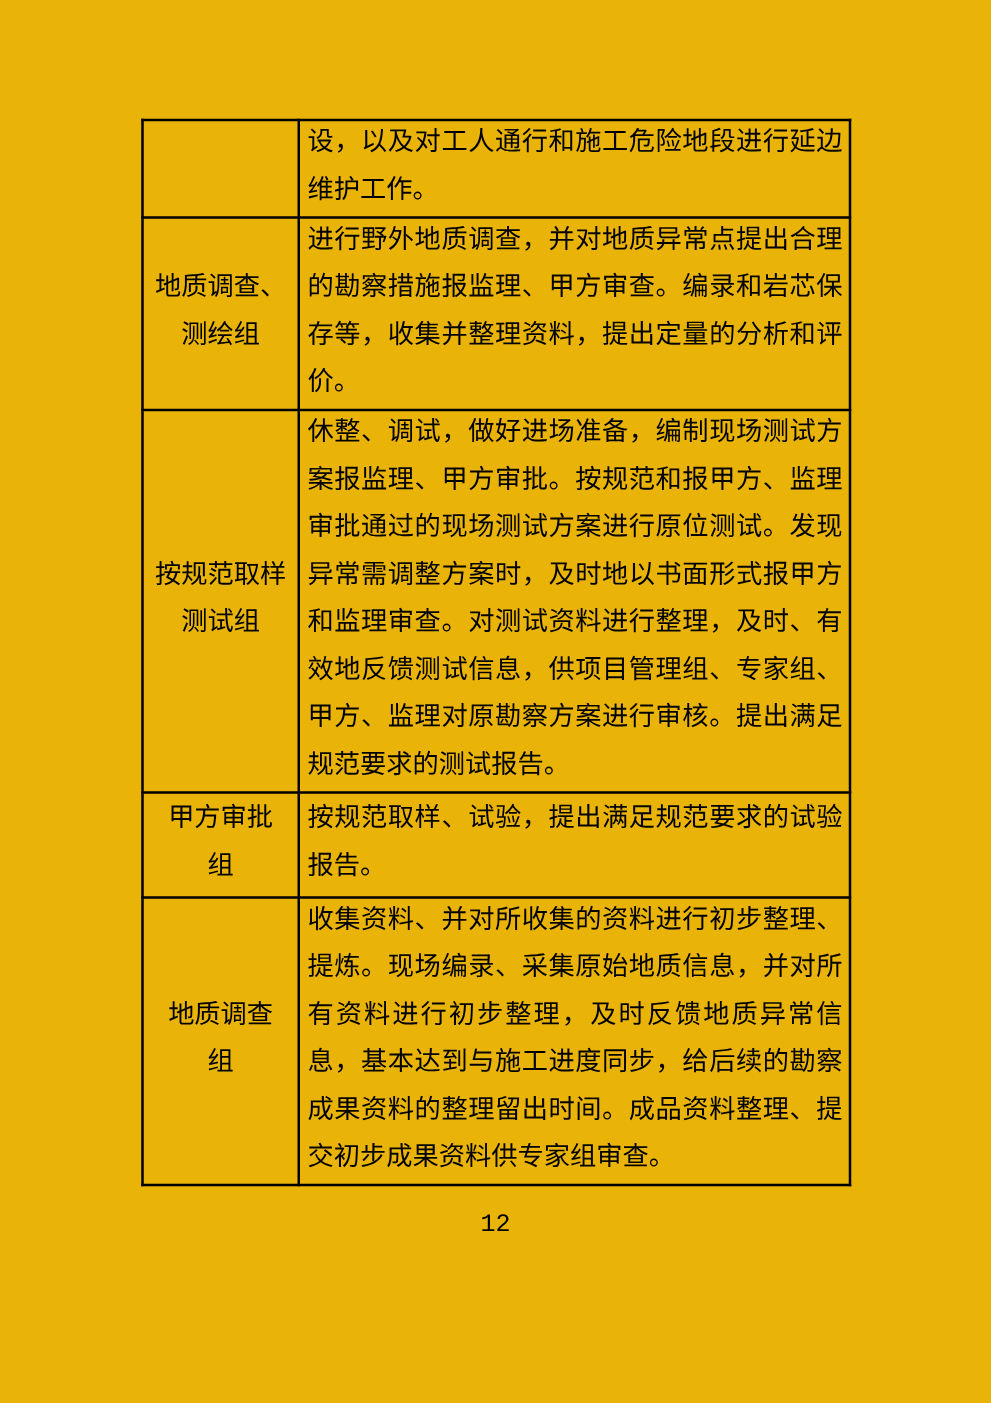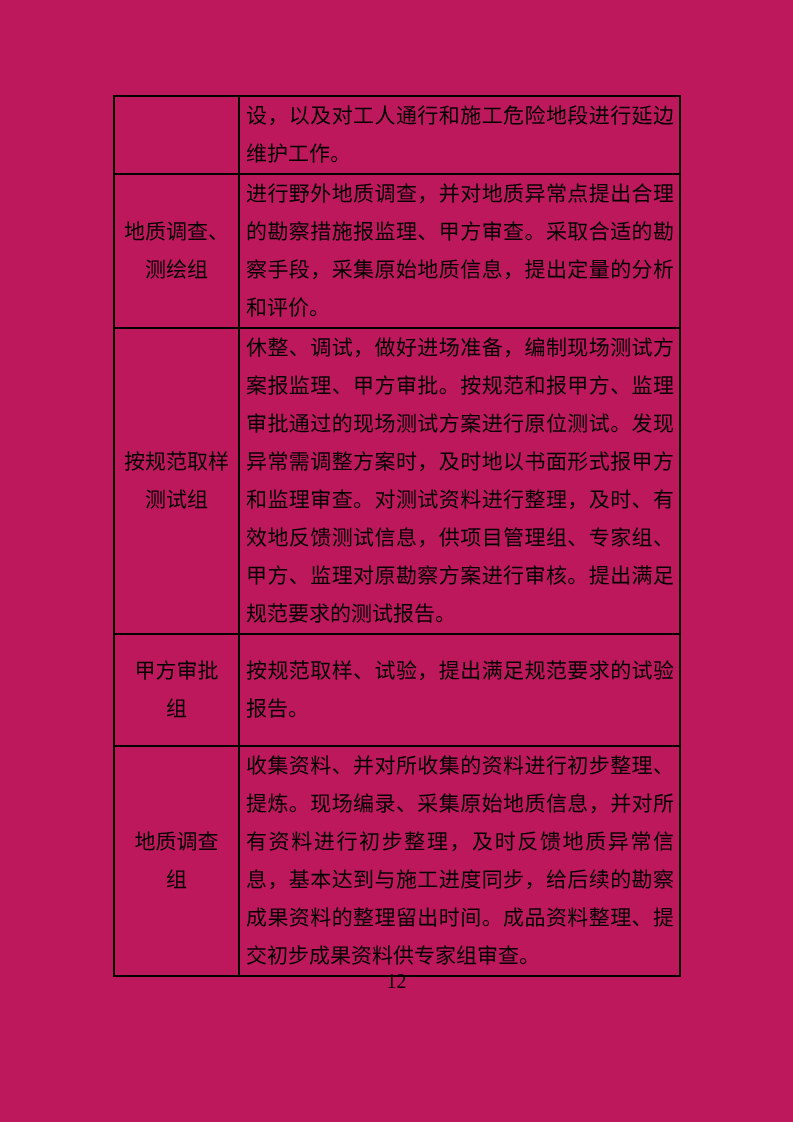--- a/index.html
+++ b/index.html
@@ -4,22 +4,22 @@
 <style>
   html, body {
     margin: 0;
     padding: 0;
     background: #ffffff;
   }
   .page {
     position: relative;
     width: 793px;
     height: 1122px;
-    background: #be185d;
-    font-family: Liberation Serif, serif;
+    background: #eab308;
+    font-family: Liberation Mono, monospace;
     color: #000000;
     overflow: hidden;
   }
   table.resp-table {
     position: absolute;
     left: 113px;
     top: 95px;
     width: 568px;
     border-collapse: collapse;
     table-layout: fixed;
@@ -27,21 +27,21 @@
   table.resp-table td {
     border: 2px solid #000000;
     font-size: 21px;
     line-height: 38px;
     vertical-align: middle;
   }
   td.group-cell {
     width: 115px;
     text-align: center;
     white-space: pre-line;
-    padding: 17px 4px;
+    padding: 3px 4px;
     margin-left: 20px;
   }
   td.desc-cell {
     text-align: justify;
     text-justify: inter-ideograph;
     padding: 0 5px 0 6px;
     word-break: break-all;
   }
   tr.row-1 { height: 75px; }
   tr.row-2 { height: 153px; }
@@ -66,21 +66,21 @@
 
   <table class="resp-table">
     <tbody>
       <tr class="row-1">
         <td class="group-cell"></td>
         <td class="desc-cell">设，以及对工人通行和施工危险地段进行延边维护工作。</td>
       </tr>
       <tr class="row-2">
         <td class="group-cell">地质调查、
 测绘组</td>
-        <td class="desc-cell">进行野外地质调查，并对地质异常点提出合理的勘察措施报监理、甲方审查。采取合适的勘察手段，采集原始地质信息，提出定量的分析和评价。</td>
+        <td class="desc-cell">进行野外地质调查，并对地质异常点提出合理的勘察措施报监理、甲方审查。编录和岩芯保存等，收集并整理资料，提出定量的分析和评价。</td>
       </tr>
       <tr class="row-4">
         <td class="group-cell">按规范取样
 测试组</td>
         <td class="desc-cell">休整、调试，做好进场准备，编制现场测试方案报监理、甲方审批。按规范和报甲方、监理审批通过的现场测试方案进行原位测试。发现异常需调整方案时，及时地以书面形式报甲方和监理审查。对测试资料进行整理，及时、有效地反馈测试信息，供项目管理组、专家组、甲方、监理对原勘察方案进行审核。提出满足规范要求的测试报告。</td>
       </tr>
       <tr class="row-5">
         <td class="group-cell">甲方审批
 组</td>
         <td class="desc-cell">按规范取样、试验，提出满足规范要求的试验报告。</td>

